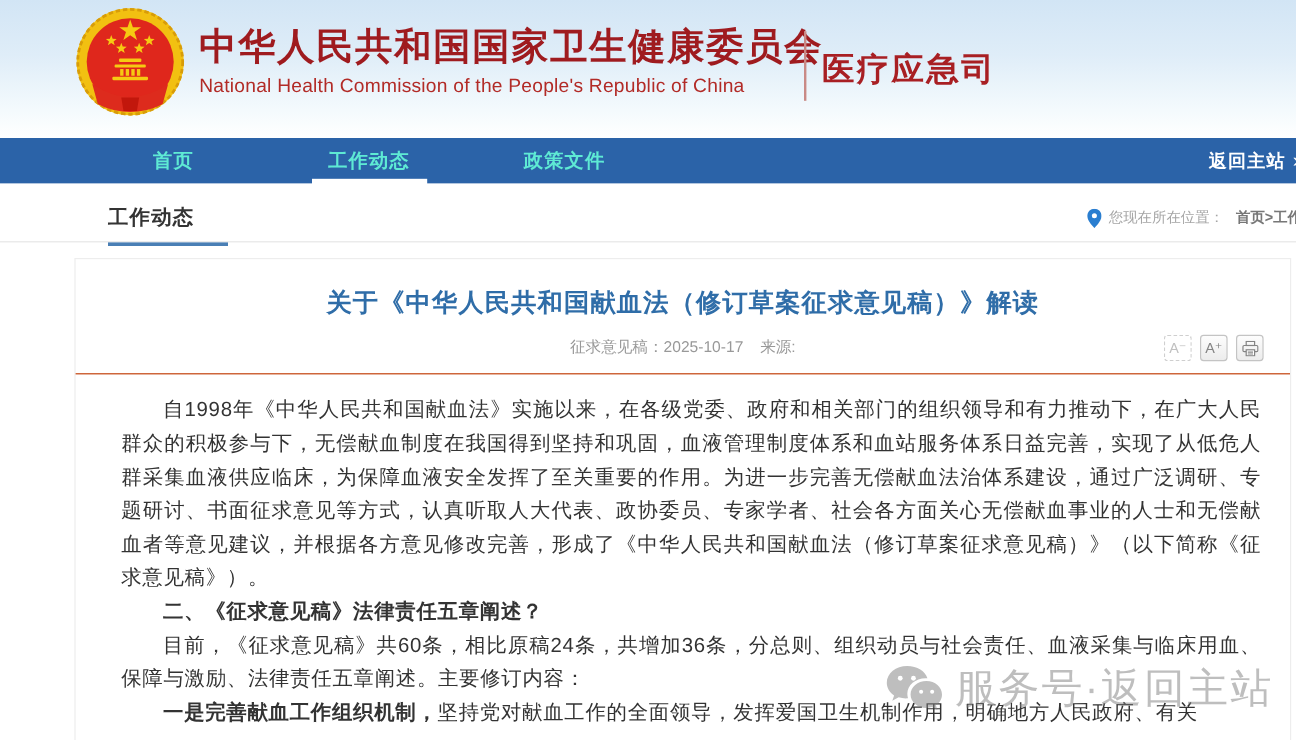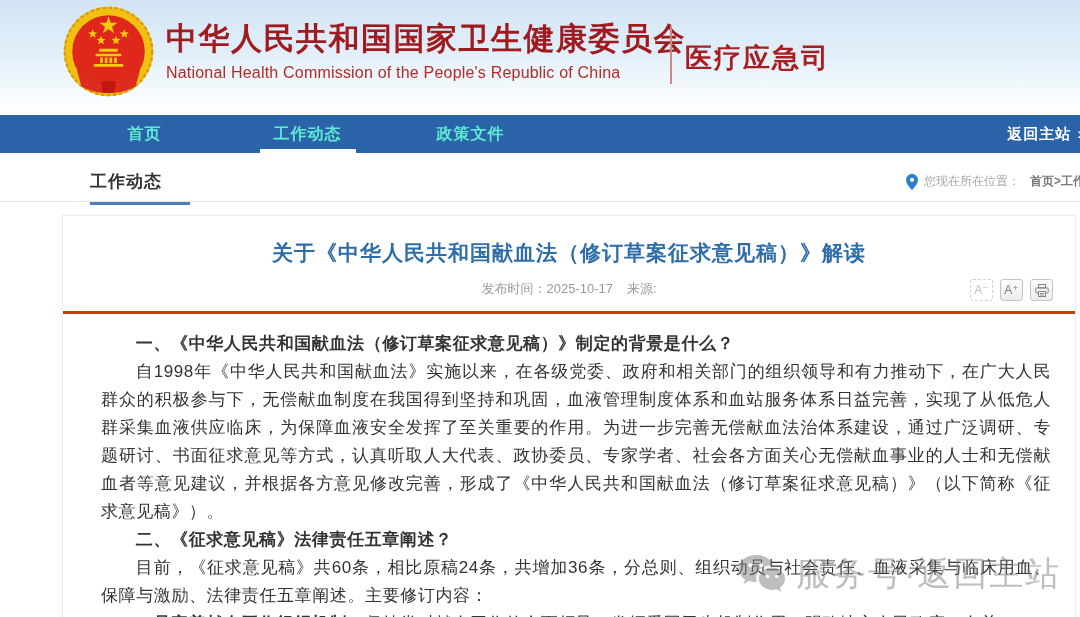--- a/index.html
+++ b/index.html
@@ -35,21 +35,21 @@
     letter-spacing:1px; padding:0 28px 9px 0; border-bottom:3px solid #4a7fb5; z-index:2; }
   .location { position:absolute; left:906px; top:20px; display:flex; align-items:center; white-space:nowrap;
     font-size:12px; color:#a5a5a5; }
   .location .pin { margin-right:6px; }
   .location .path { color:#777; font-weight:bold; }
 
   
   .card { position:absolute; left:62px; top:215px; width:1014px; height:480px;
     background:#fff; border:1px solid #ededed; }
   .article-head { position:relative; padding-top:22px; text-align:center;
-    border-bottom:3px solid #c2410c; padding-bottom:13px; }
+    border-bottom:1px solid #c2410c; padding-bottom:13px; }
   .article-title { font-size:21px; font-weight:bold; color:#2f6da8; letter-spacing:1px; line-height:30px; }
   .meta-row { margin-top:12px; font-size:13px; color:#999; }
   .meta-row .sep { display:inline-block; width:14px; }
   .tools { position:absolute; right:22px; bottom:10px; display:flex; gap:7px; }
   .tool-btn { width:23px; height:22px; display:flex; align-items:center; justify-content:center;
     font-size:12px; color:#848484; background:linear-gradient(#fdfdfd,#ececec);
     border:1px solid #c4c4c4; border-radius:3px; cursor:pointer; }
   .tool-btn.decrease { border:1px dashed #cfcfcf; background:#fff; color:#c0c0c0; }
 
   .article-body { padding:16px 24px 0 38px; font-size:17px; line-height:28px; color:#333;
@@ -124,38 +124,37 @@
       <span>您现在所在位置：</span>
       <span class="sep" style="width:10px;display:inline-block;"></span>
       <span class="path">首页&gt;工作动态</span>
     </div>
   </div>
 
   <div class="card">
     <div class="article-head">
       <div class="article-title">关于《中华人民共和国献血法（修订草案征求意见稿）》解读</div>
       <div class="meta-row">
-        <span>发布时间：</span><span>2025-10-17</span><span class="sep"></span><span>来源:</span>
+        <span>征求意见稿：</span><span>2025-10-17</span><span class="sep"></span><span>来源:</span>
       </div>
       <div class="tools">
         <div class="tool-btn decrease">A⁻</div>
         <div class="tool-btn">A⁺</div>
         <div class="tool-btn">
           <svg width="14" height="13" viewBox="0 0 14 13">
             <rect x="3.5" y="0.5" width="7" height="3.4" fill="none" stroke="#848484"></rect>
             <rect x="0.8" y="3.9" width="12.4" height="5.2" rx="1" fill="none" stroke="#848484"></rect>
             <rect x="3.5" y="7.5" width="7" height="5" fill="#fff" stroke="#848484"></rect>
             <line x1="4.8" y1="9.4" x2="9.2" y2="9.4" stroke="#848484"></line>
             <line x1="4.8" y1="11" x2="9.2" y2="11" stroke="#848484"></line>
           </svg>
         </div>
       </div>
     </div>
     <div class="article-body">
-        <p class="para heading">一、《中华人民共和国献血法（修订草案征求意见稿）》制定的背景是什么？</p>
         <p class="para normal">自1998年《中华人民共和国献血法》实施以来，在各级党委、政府和相关部门的组织领导和有力推动下，在广大人民群众的积极参与下，无偿献血制度在我国得到坚持和巩固，血液管理制度体系和血站服务体系日益完善，实现了从低危人群采集血液供应临床，为保障血液安全发挥了至关重要的作用。为进一步完善无偿献血法治体系建设，通过广泛调研、专题研讨、书面征求意见等方式，认真听取人大代表、政协委员、专家学者、社会各方面关心无偿献血事业的人士和无偿献血者等意见建议，并根据各方意见修改完善，形成了《中华人民共和国献血法（修订草案征求意见稿）》（以下简称《征求意见稿》）。</p>
         <p class="para heading">二、《征求意见稿》法律责任五章阐述？</p>
         <p class="para normal">目前，《征求意见稿》共60条，相比原稿24条，共增加36条，分总则、组织动员与社会责任、血液采集与临床用血、保障与激励、法律责任五章阐述。主要修订内容：</p>
         <p class="para lead-bold"><b>一是完善献血工作组织机制，</b>坚持党对献血工作的全面领导，发挥爱国卫生机制作用，明确地方人民政府、有关</p>
       </div>
   </div>
 
   <div class="watermark">
     <svg width="48" height="42" viewBox="0 0 48 42">
       <g fill="rgba(125,125,125,0.5)">

